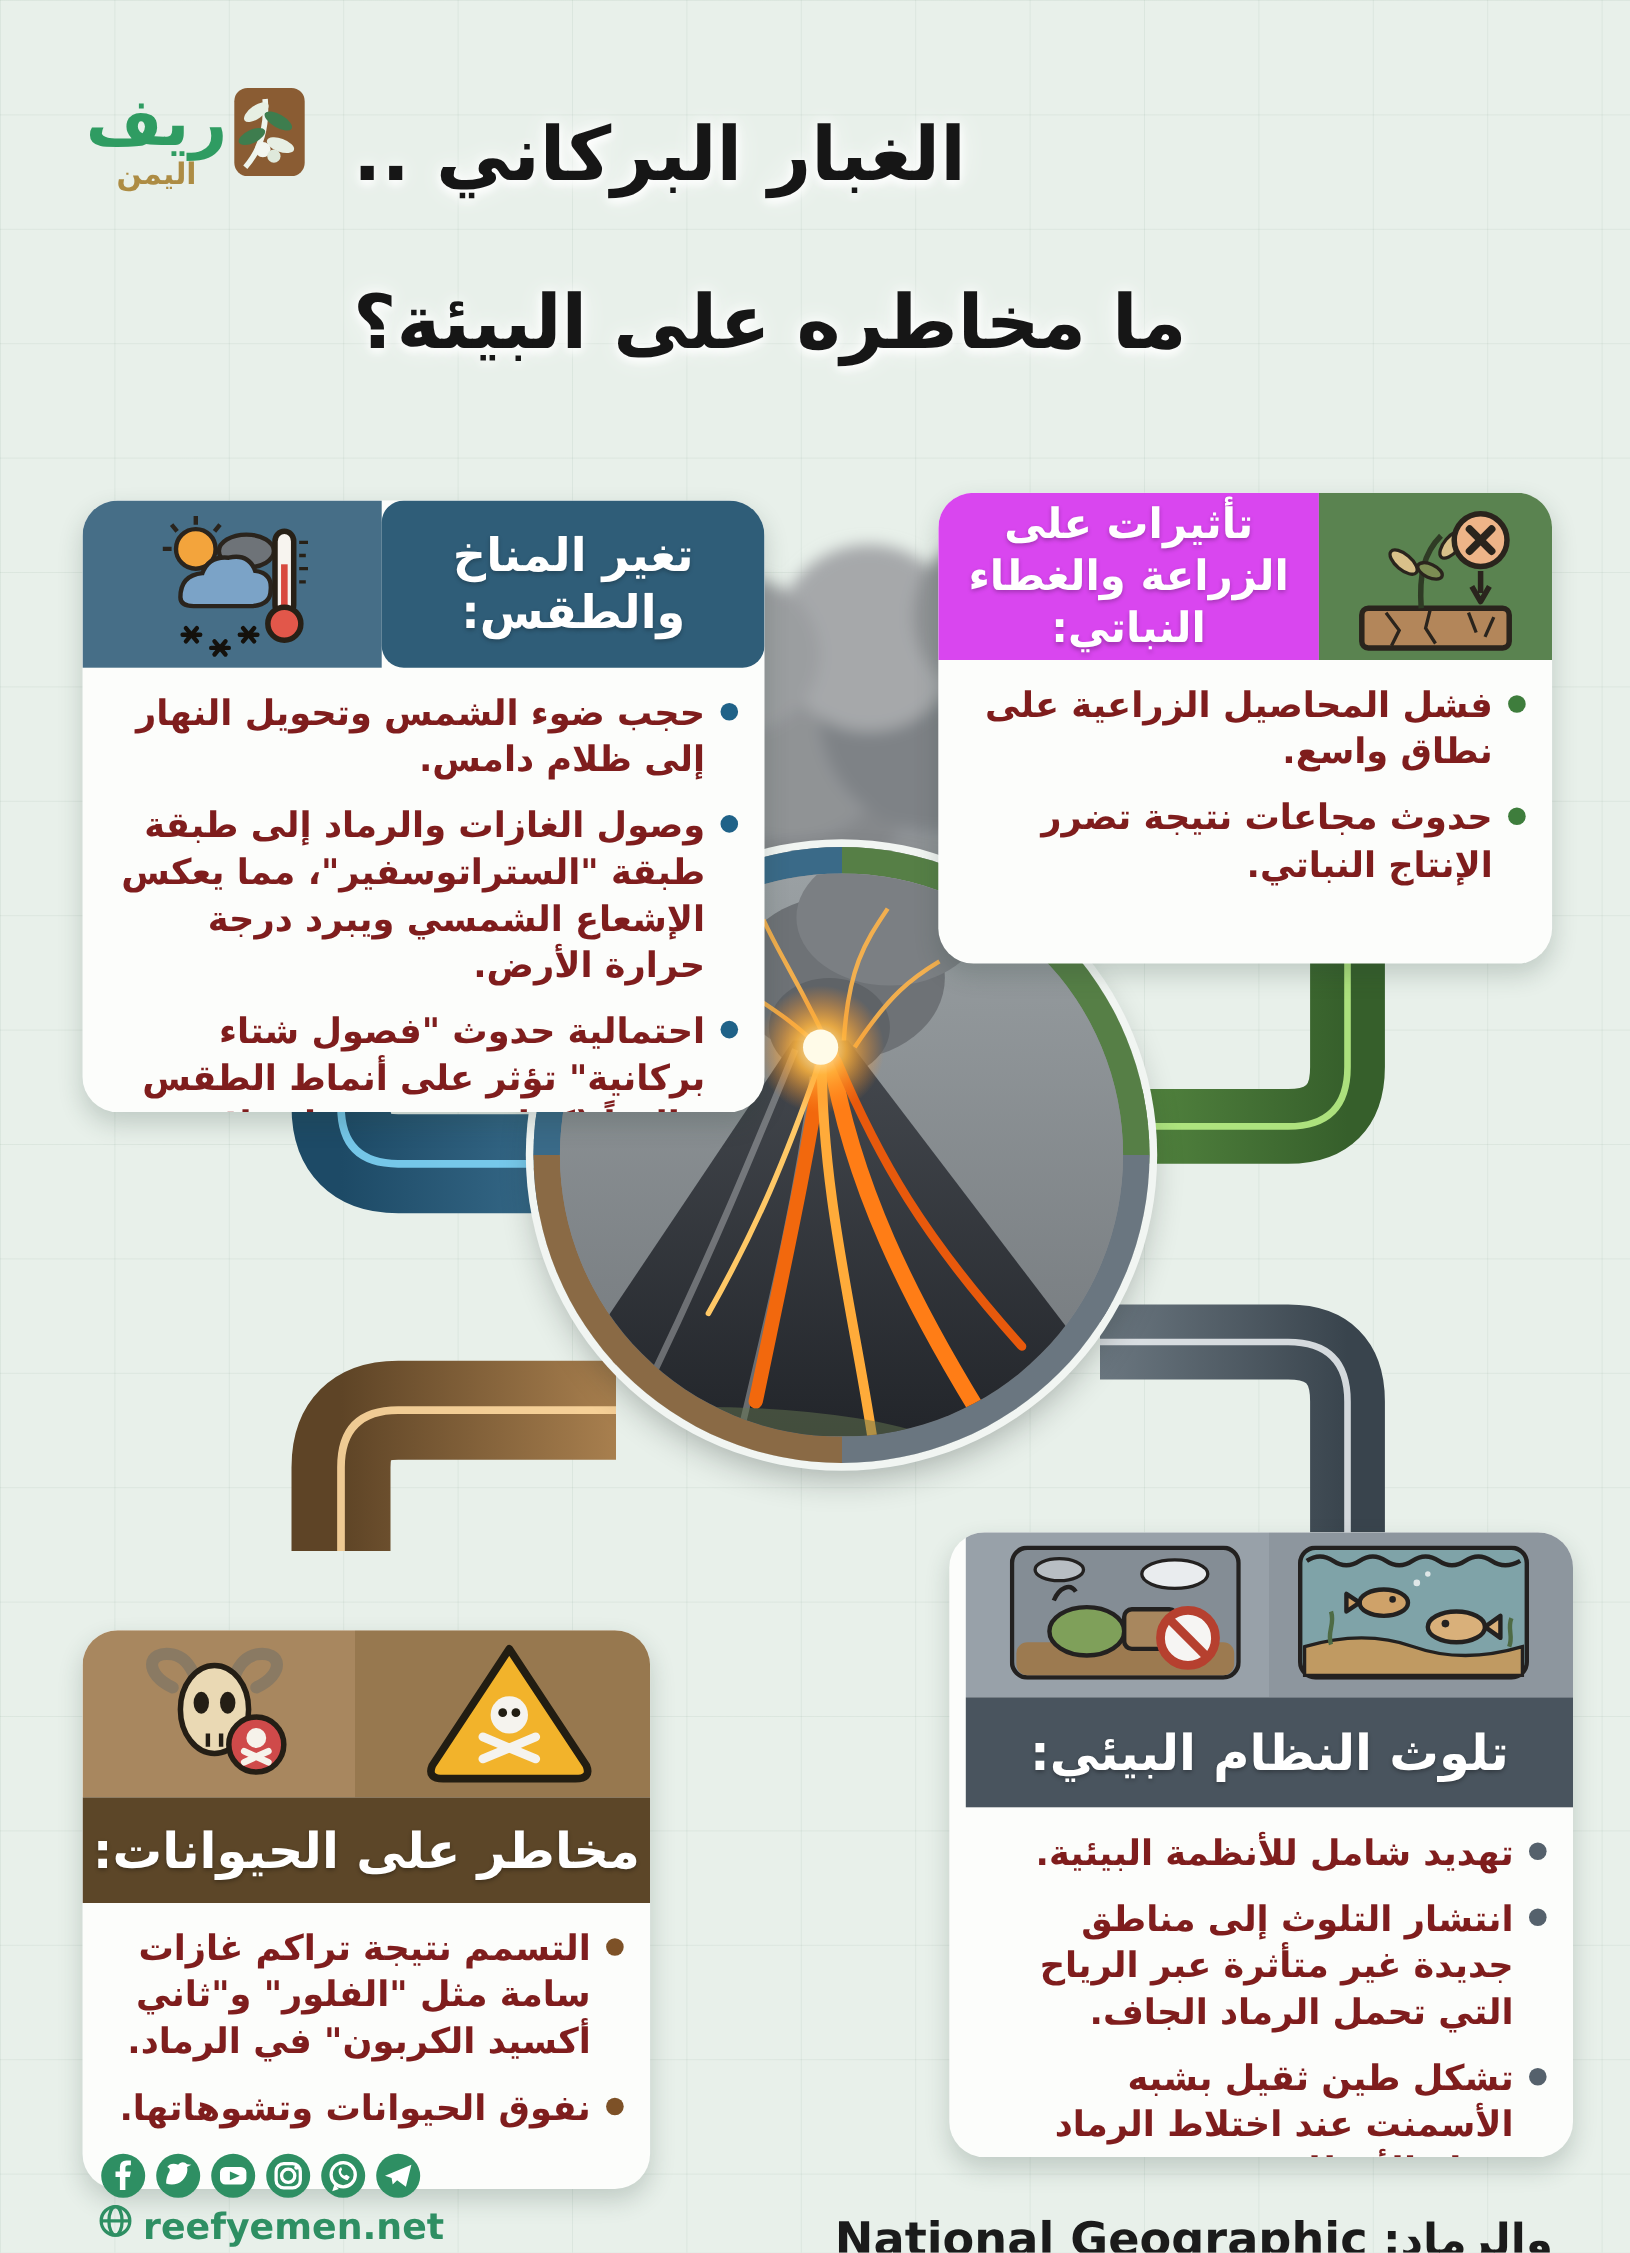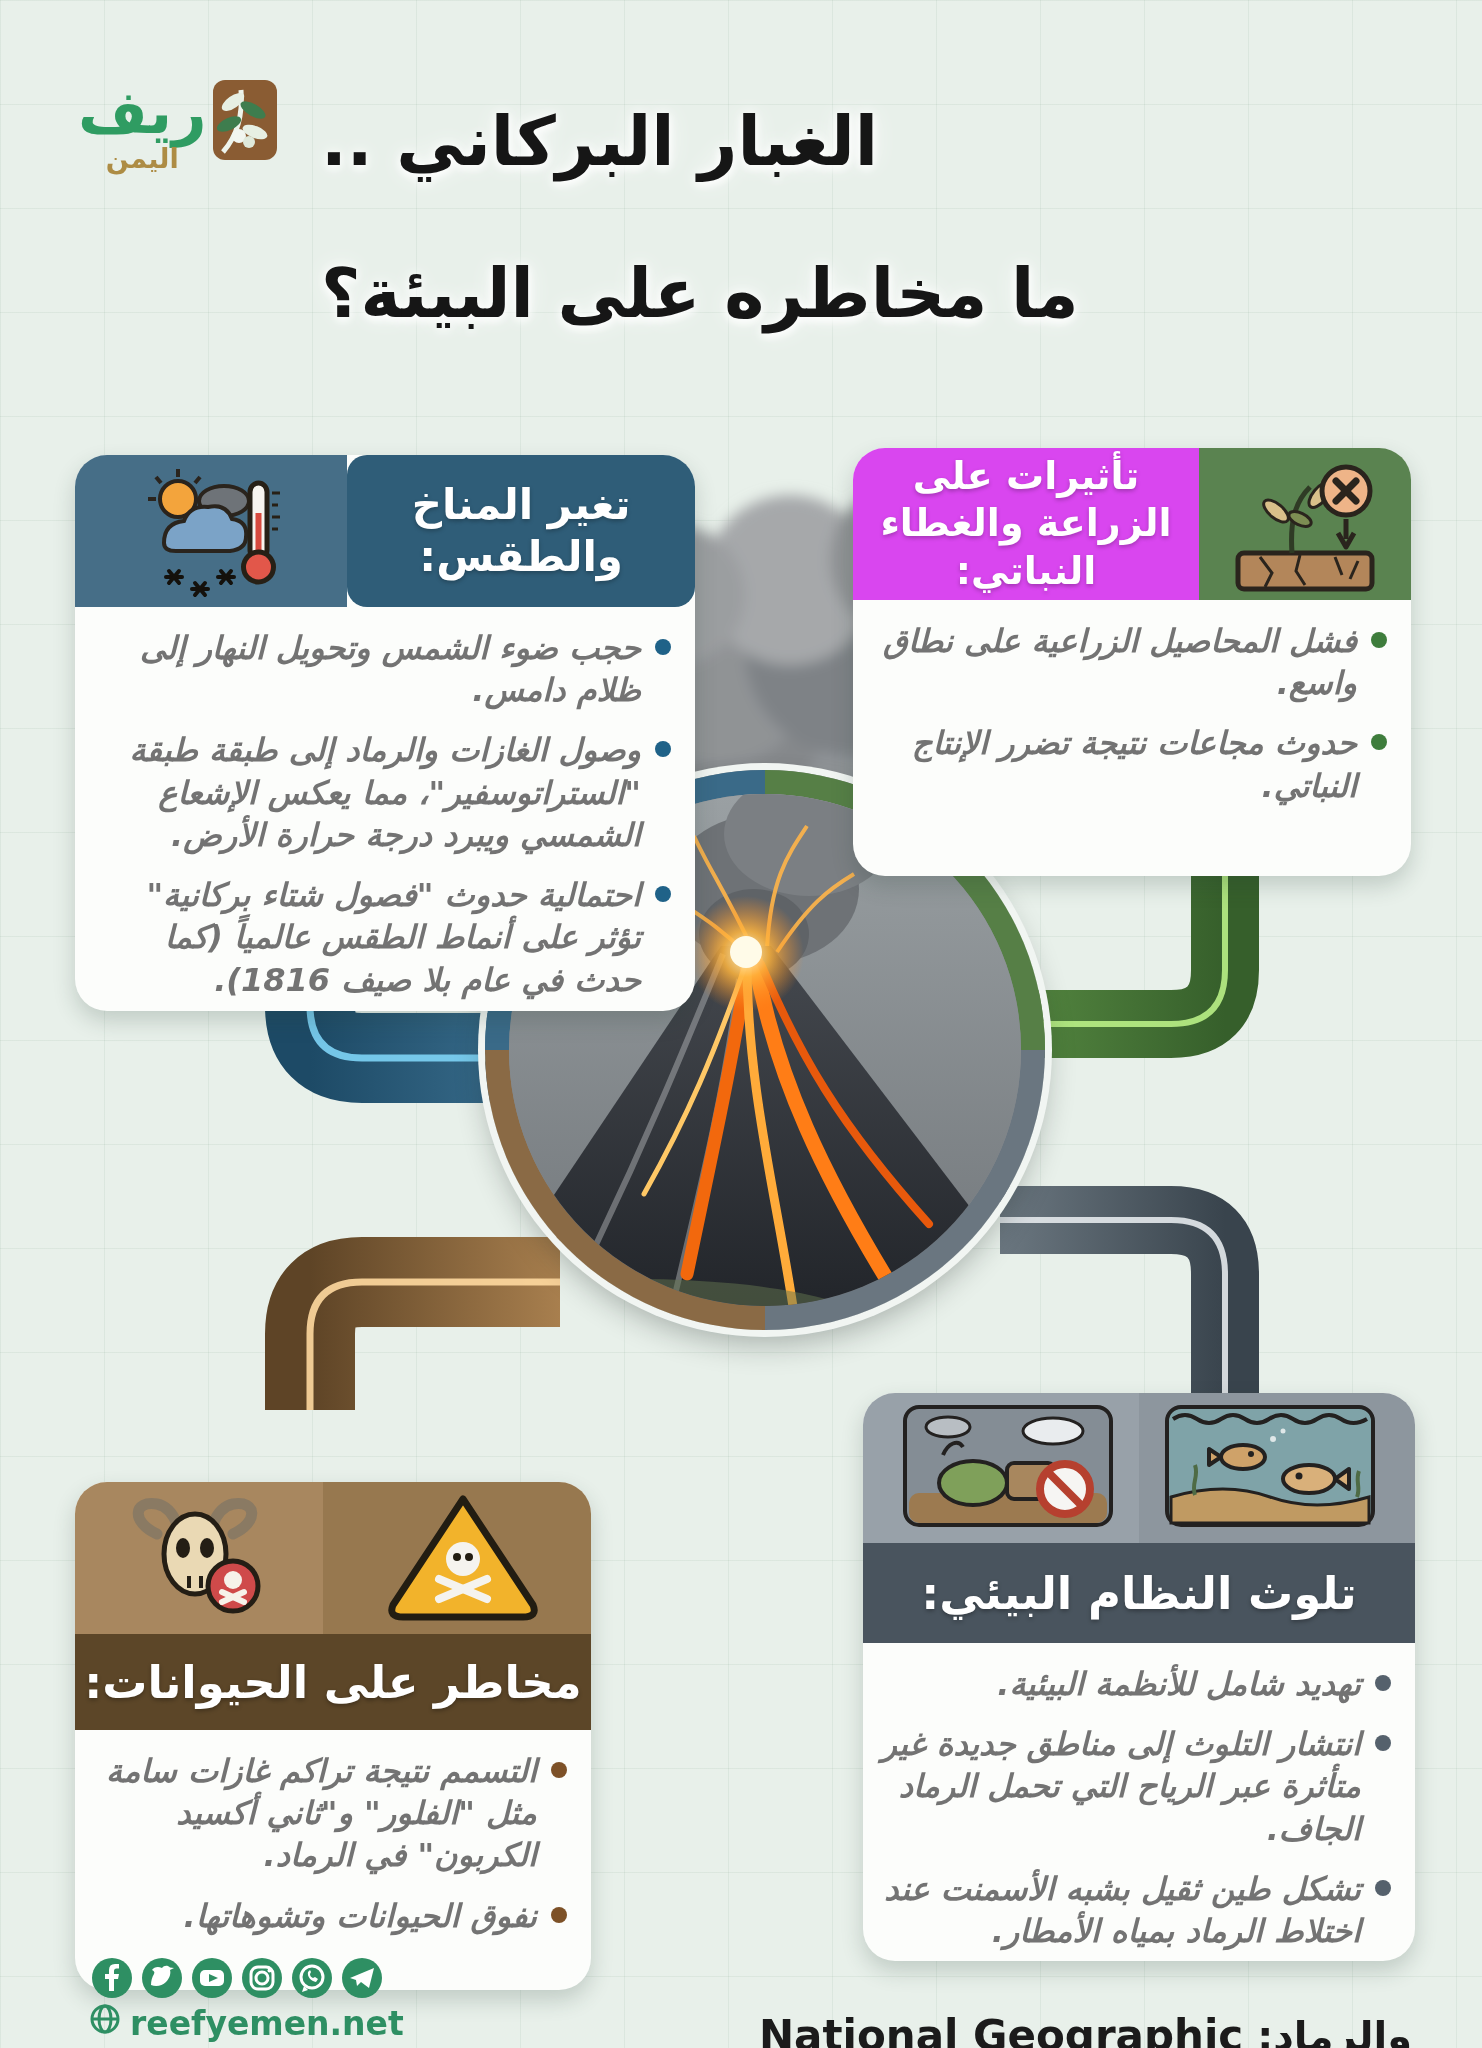--- a/index.html
+++ b/index.html
@@ -26,40 +26,40 @@
   .card{z-index:5;background:#fcfdfb;border-radius:32px;box-shadow:0 10px 22px rgba(35,60,48,.20);overflow:hidden;}
   .card-header{display:flex;direction:ltr;height:152px;}
   .hdr-cell{display:flex;align-items:center;justify-content:center;}
   .hdr-title{color:#fff;font-weight:800;text-align:center;direction:rtl;line-height:1.25;
     text-shadow:0 2px 4px rgba(0,0,0,.25);padding:0 14px;}
   .band{display:flex;align-items:center;justify-content:center;color:#fff;font-weight:800;
     direction:rtl;text-shadow:0 2px 4px rgba(0,0,0,.3);}
   ul.bullets{list-style:none;margin:0;padding:20px 24px 8px 16px;direction:rtl;}
   ul.bullets li{display:flex;gap:14px;margin-bottom:18px;align-items:flex-start;}
   .dot{flex:0 0 auto;width:16px;height:16px;border-radius:50%;margin-top:12px;}
-  .btxt{color:#737373;font-weight:700;font-size:32px;line-height:1.32;font-style:italic;}
+  .btxt{color:#7f1d1d;font-weight:700;font-size:32px;line-height:1.32;}
   .c-climate .dot{background:#1f6288;}
   .c-agri .dot{background:#3e7d3c;}
   .c-animals .dot{background:#7d5127;}
   .c-eco .dot{background:#55616c;}
 
   .c-climate{left:75px;top:455px;width:620px;height:556px;}
   .c-climate .hdr-icon{width:46%;background:#466e87;}
   .c-climate .hdr-text{width:54%;background:#2f5d78;font-size:42px;border-radius:20px;}
 
   .c-agri{left:853px;top:448px;width:558px;height:428px;}
   .c-agri .hdr-text{width:60%;background:#d946ef;font-size:38px;}
   .c-agri .hdr-icon{width:40%;background:#5a8350;}
 
   .c-animals{left:75px;top:1482px;width:516px;height:508px;}
   .c-animals .icons-row{height:152px;background:linear-gradient(90deg,#a8875f 48%,#97784f 48%);
     display:flex;align-items:center;justify-content:space-between;padding:0 48px;}
   .c-animals .band{height:96px;background:#5c4628;font-size:45px;}
 
-  .c-eco{left:863px;top:1393px;width:552px;height:568px;}
+  .c-eco{left:863px;top:1393px;width:552px;height:568px;padding-left:15px;}
   .c-eco .icons-row{height:150px;background:linear-gradient(90deg,#98a1a9 50%,#8d969e 50%);
     display:flex;align-items:center;justify-content:space-around;padding:0 14px;}
   .c-eco .band{height:100px;background:#49545e;font-size:45px;}
 
   
   .pipes{left:0;top:0;z-index:1;}
   .smoke{left:420px;top:470px;z-index:2;}
   .ring{left:485px;top:770px;width:560px;height:560px;border-radius:50%;z-index:3;
     background:conic-gradient(#567f46 0 25%,#6a7680 25% 50%,#8a6a45 50% 75%,#3a6a88 75% 100%);
     box-shadow:0 0 0 7px #f1f5f2,0 14px 30px rgba(20,30,25,.30);}

